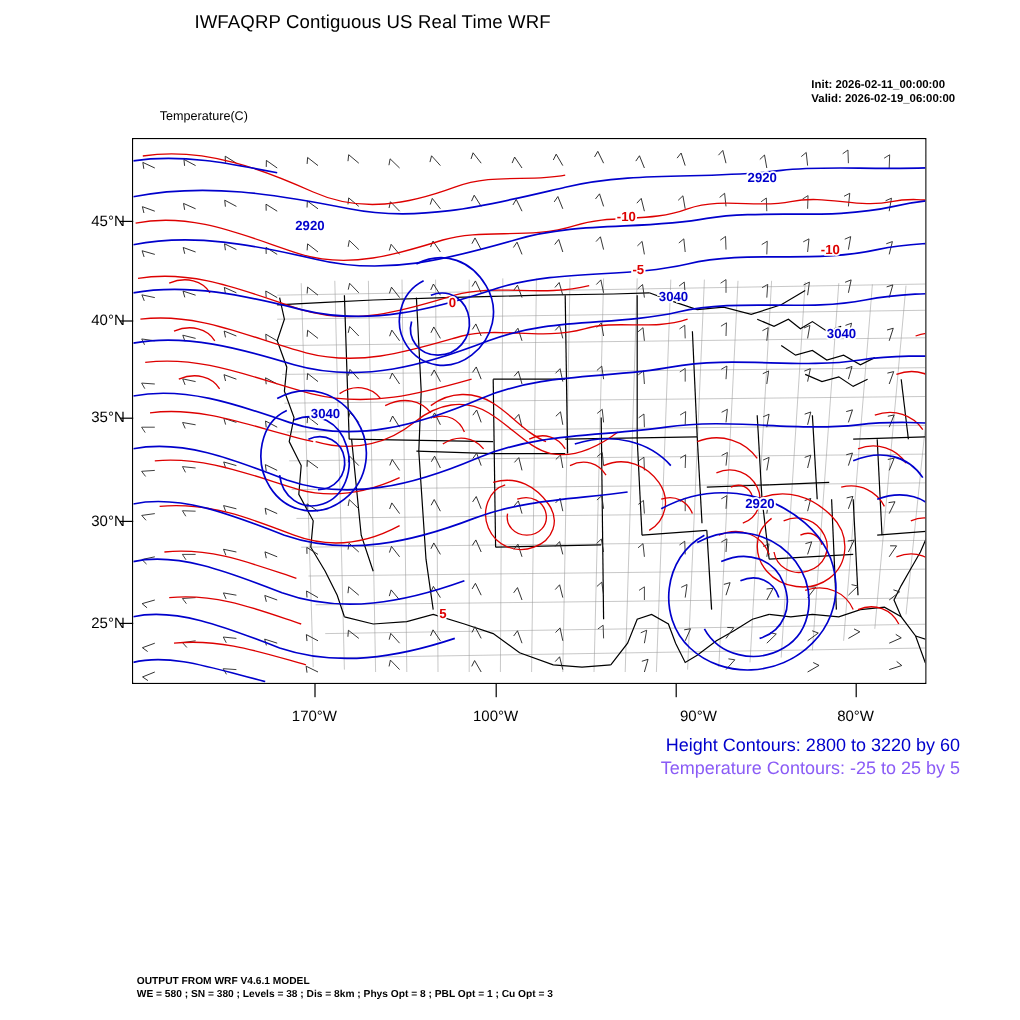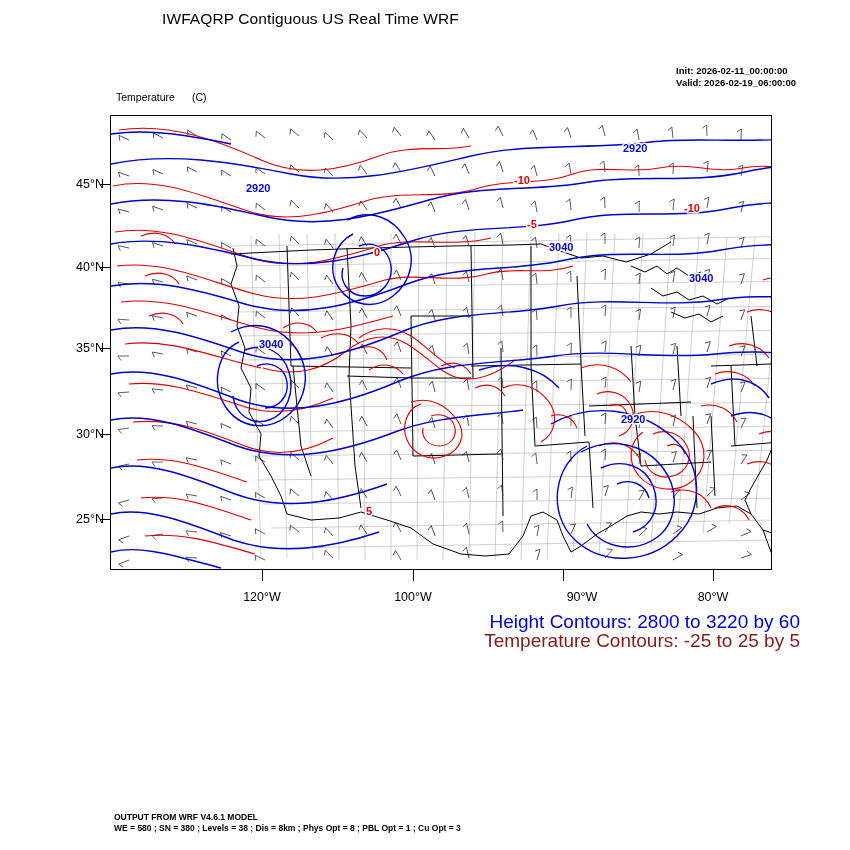--- a/index.html
+++ b/index.html
@@ -37,21 +37,21 @@
     margin-top: 48px;
   }
   .units {
     position: absolute;
     left: 116px;
     top: 66px;
     font-size: 10.5px;
     line-height: 12.5px;
     white-space: pre;
   }
-  .units span { display: inline-block; }
+  .units span { display: inline-block; text-align: right; }
   .units .u-name { width: 76px; }
 
   .map-frame {
     position: absolute;
     left: 110px;
     top: 115px;
     width: 662px;
     height: 455px;
     border: 1.2px solid #000;
     box-sizing: border-box;
@@ -73,26 +73,26 @@
     text-align: center;
     width: 80px;
     white-space: nowrap;
   }
 
   .legend {
     position: absolute;
     right: 50px;
     top: 612px;
     text-align: right;
-    font-size: 19px;
+    font-size: 15px;
     line-height: 19px;
     white-space: nowrap;
   }
   .legend .hgt { color: #0000cc; }
-  .legend .tmp { color: #7f1d1d; margin-left: 44px; }
+  .legend .tmp { color: #8b5cf6; margin-left: 44px; }
 
   .footer {
     position: absolute;
     left: 114px;
     top: 812px;
     font-size: 8.5px;
     font-weight: bold;
     line-height: 11px;
     white-space: nowrap;
   }
@@ -1127,21 +1127,21 @@
 <div style="position:absolute;left:100px;top:267px;width:11px;height:1.2px;background:#000;"></div>
 <div style="position:absolute;left:100px;top:348px;width:11px;height:1.2px;background:#000;"></div>
 <div style="position:absolute;left:100px;top:434px;width:11px;height:1.2px;background:#000;"></div>
 <div style="position:absolute;left:100px;top:519px;width:11px;height:1.2px;background:#000;"></div>
 
 <div style="position:absolute;left:262px;top:570px;width:1.2px;height:11px;background:#000;"></div>
 <div style="position:absolute;left:413px;top:570px;width:1.2px;height:11px;background:#000;"></div>
 <div style="position:absolute;left:563px;top:570px;width:1.2px;height:11px;background:#000;"></div>
 <div style="position:absolute;left:713px;top:570px;width:1.2px;height:11px;background:#000;"></div>
 
-<div class="xlabel" style="left:222px; top:590px;">120°W</div>
+<div class="xlabel" style="left:222px; top:590px;">170°W</div>
 <div class="xlabel" style="left:373px; top:590px;">100°W</div>
 <div class="xlabel" style="left:542px; top:590px;">90°W</div>
 <div class="xlabel" style="left:673px; top:590px;">80°W</div>
 
 <div class="legend">
   <div class="hgt">Height Contours: 2800 to 3220 by 60</div>
   <div class="tmp">Temperature Contours: -25 to 25 by 5</div>
 </div>
 
 <div class="footer">

